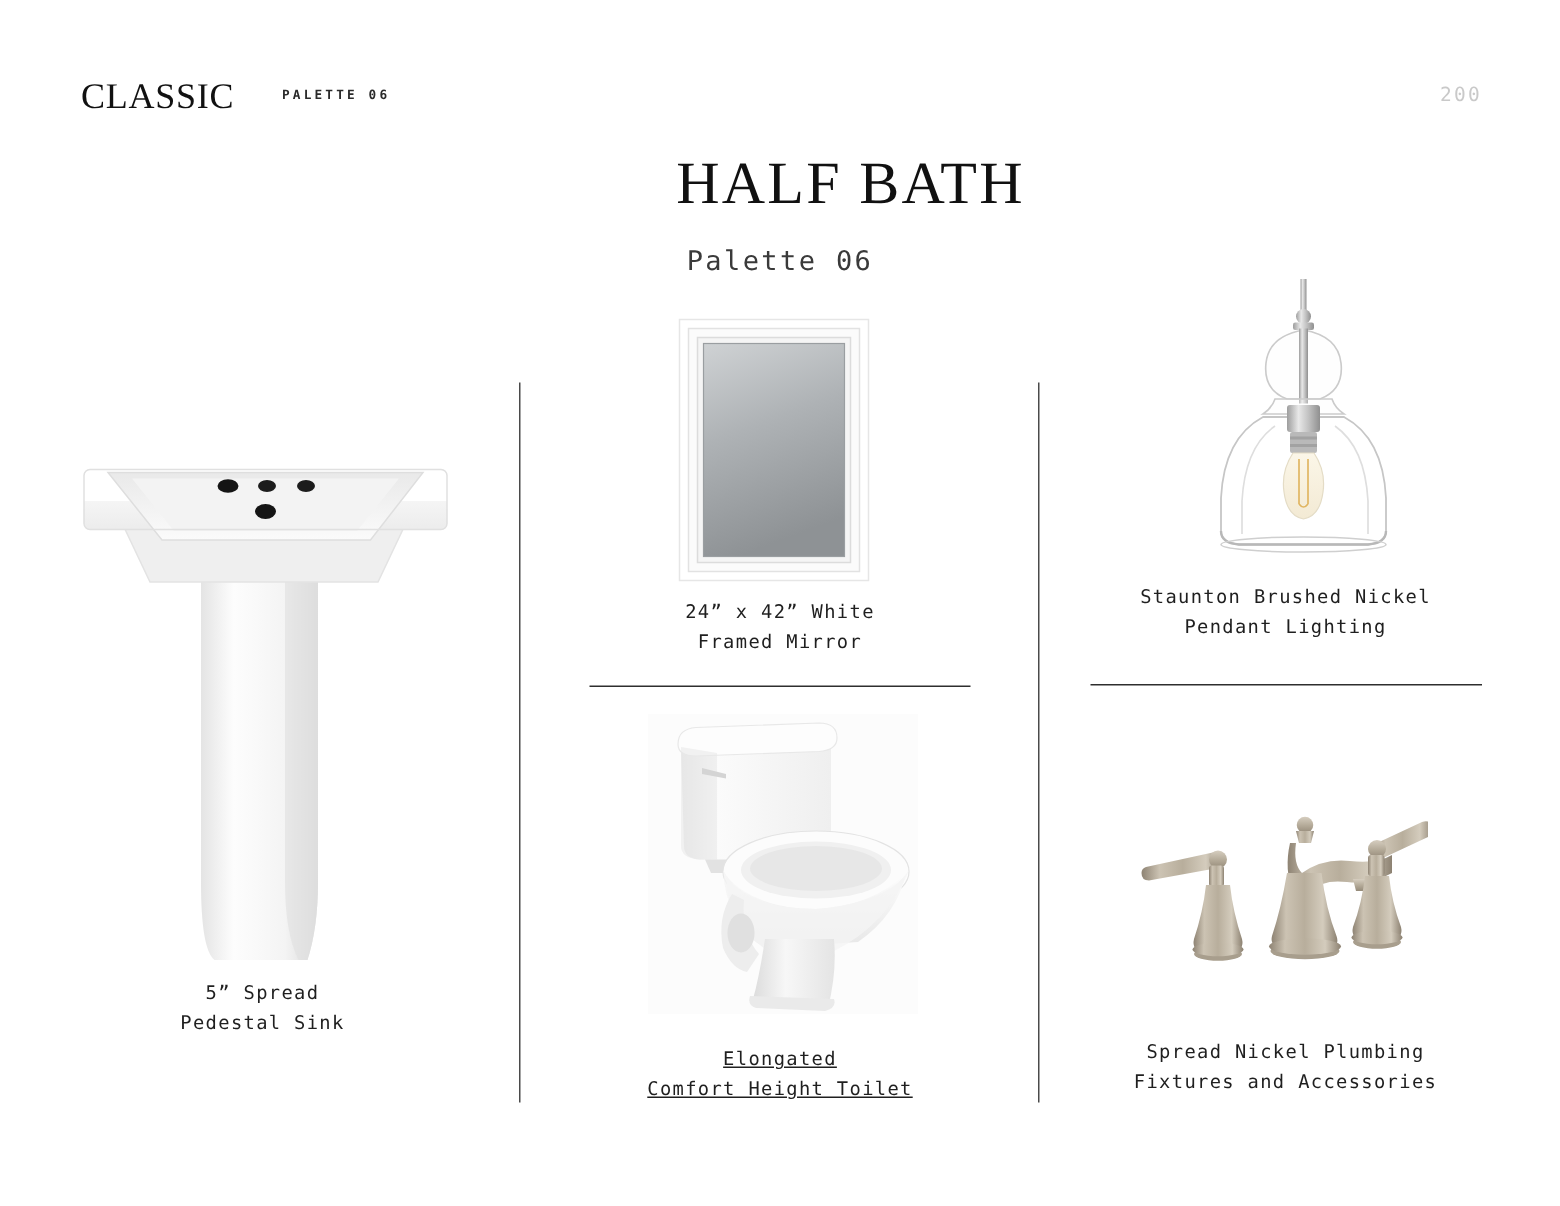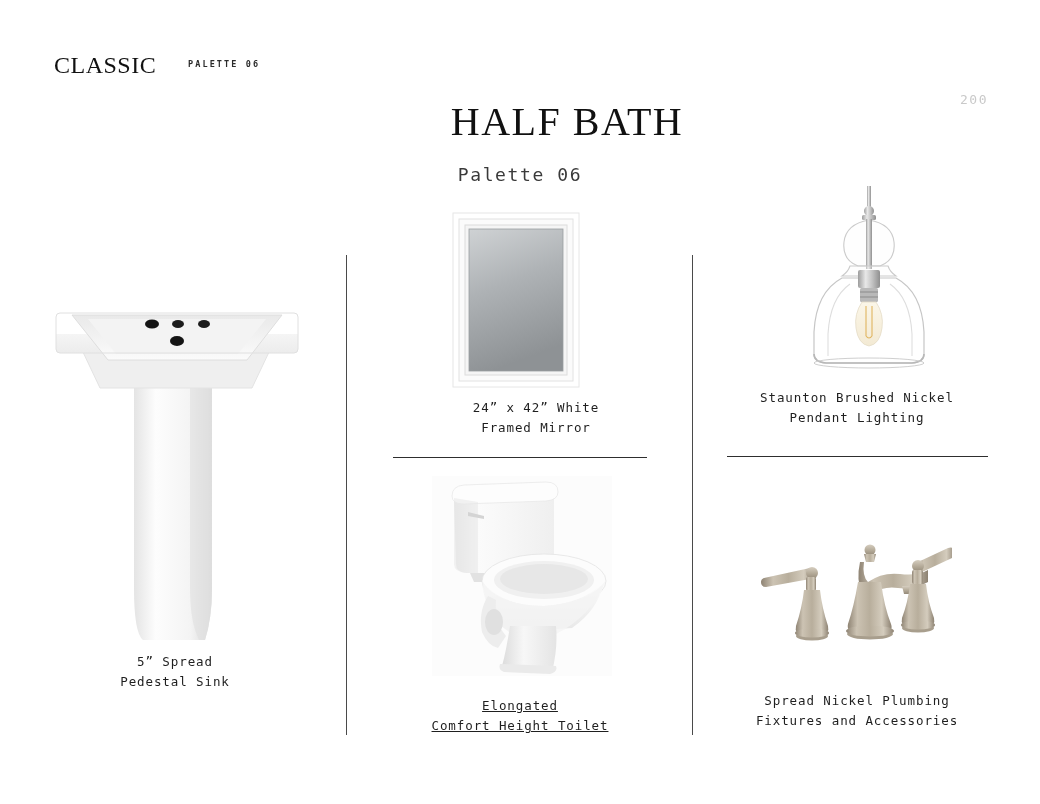--- a/index.html
+++ b/index.html
@@ -43,21 +43,20 @@
     white-space: nowrap;
   }
   .page-number {
     position: absolute;
     right: 52px; top: 56px;
     font-family: "DejaVu Sans Mono", monospace;
     font-size: 13px;
     letter-spacing: 1.5px;
     color: #c9c9c9;
     white-space: nowrap;
-    margin-top: 36px;
   }
 
   
   .main-title {
     position: absolute;
     left: 0; top: 98px;
     width: 1040px;
     text-align: center;
     font-family: "Liberation Serif", serif;
     font-size: 40px;
@@ -98,21 +97,21 @@
     position: absolute;
     font-family: "DejaVu Sans Mono", monospace;
     font-size: 12.5px;
     line-height: 20px;
     letter-spacing: 0.9px;
     color: #1f1f1f;
     text-align: center;
     white-space: pre-line;
   }
   .caption.sink    { left: 40px;  top: 652px; width: 270px; }
-  .caption.mirror  { left: 404px; top: 398px; width: 264px; }
+  .caption.mirror  { left: 388px; top: 398px; width: 264px; }
   .caption.toilet  { left: 388px; top: 696px; width: 264px; text-decoration: underline; }
   .caption.pendant { left: 722px; top: 388px; width: 270px; }
   .caption.faucet  { left: 722px; top: 691px; width: 270px; }
 
   
   .product-img { position: absolute; }
   .product-img.sink    { left: 42px;  top: 288px; width: 270px; height: 355px; }
   .product-img.mirror  { left: 452px; top: 212px; width: 128px; height: 176px; }
   .product-img.toilet  { left: 432px; top: 476px; width: 180px; height: 200px; }
   .product-img.pendant { left: 786px; top: 186px; width: 170px; height: 190px; }

